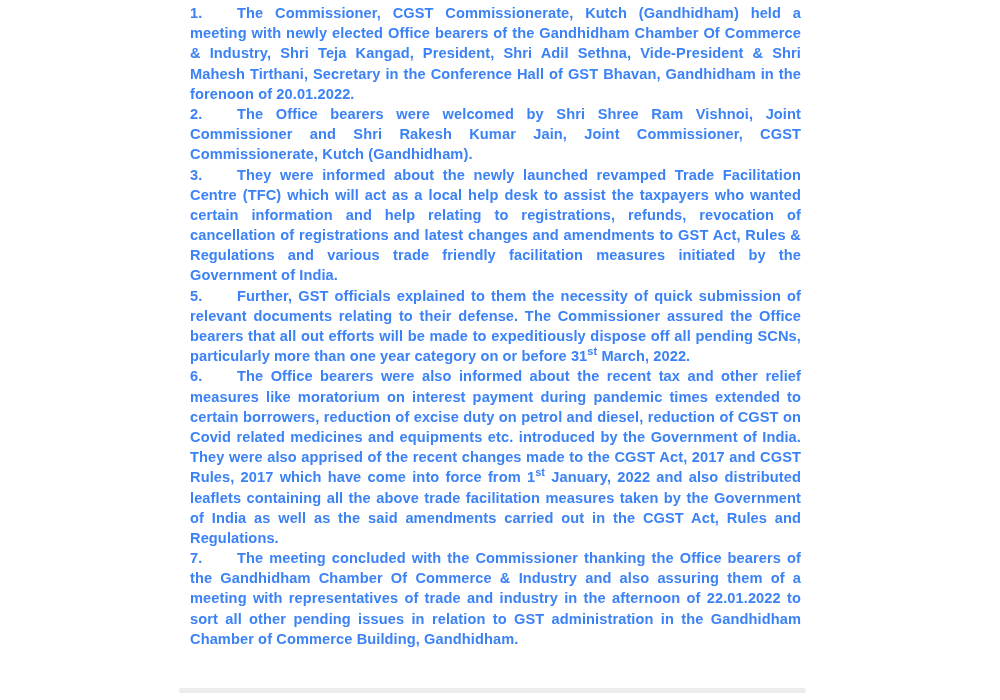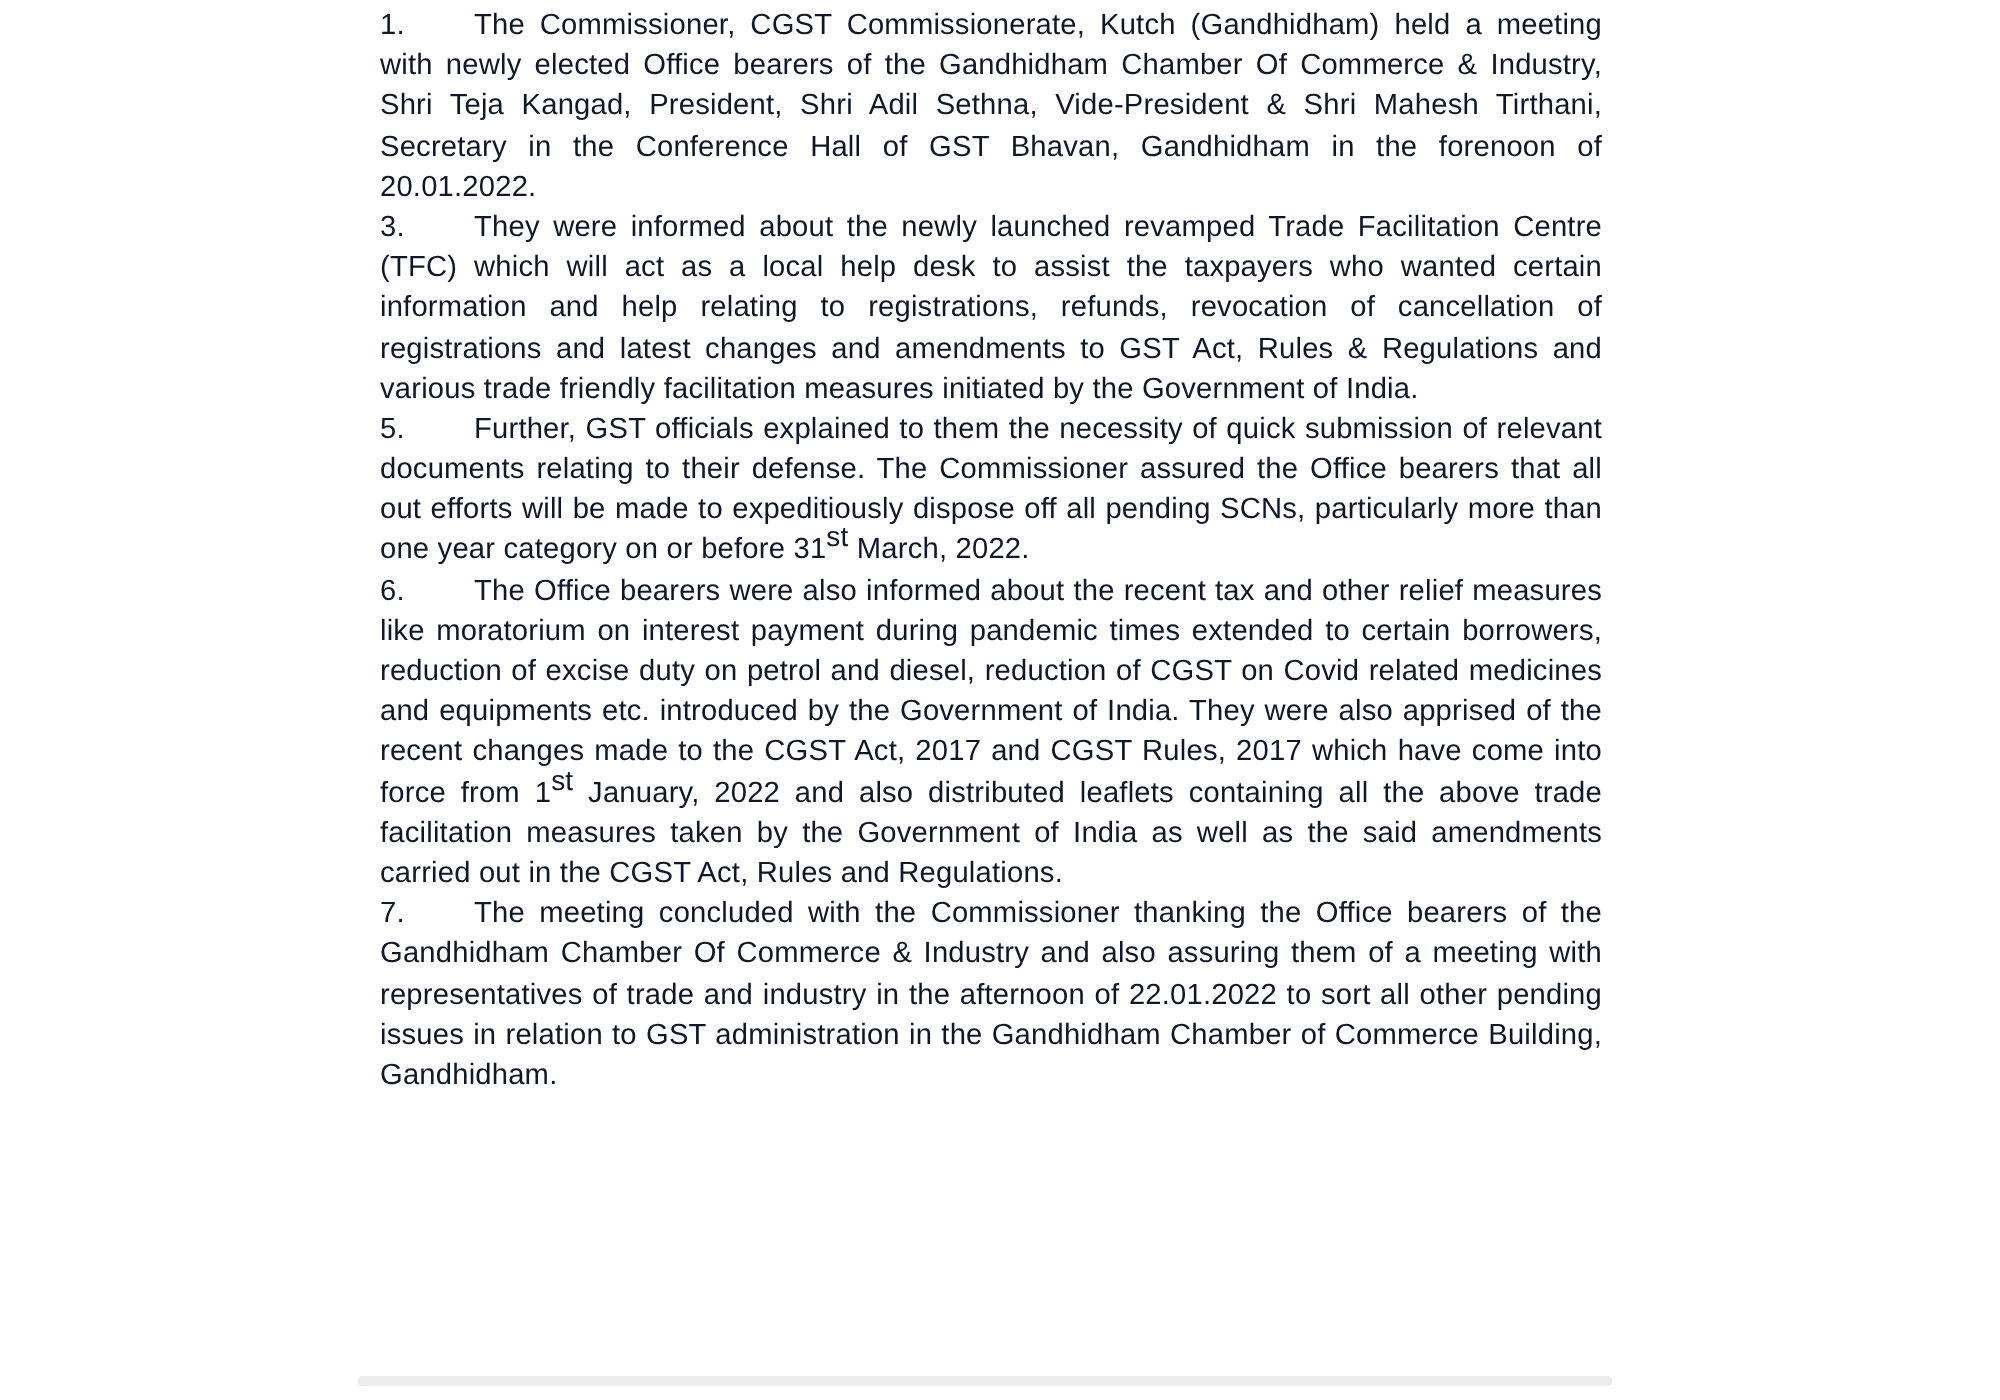--- a/index.html
+++ b/index.html
@@ -11,49 +11,51 @@
   }
   .page {
     position: relative;
     width: 1000px; height: 700px;
     background: #ffffff;
   }
   .doc-body {
     position: absolute;
     left: 190px; top: 3px;
     width: 611px;
-    color: #0f172a;
+    color: #3b82f6;
     font-size: 14.6px;
     line-height: 20.18px;
     text-align: justify;
     letter-spacing: 0.1px;
+    font-weight: bold;
   }
   .para { margin: 0; }
   .para-num {
     display: inline-block;
     width: 47px;
   }
   .para sup {
-    font-size: 14px;
+    font-size: 11px;
     line-height: 0;
     vertical-align: super;
   }
   .scan-shadow {
     position: absolute;
     left: 179px; top: 688px;
     width: 627px; height: 5px;
     background: #ededed;
     border-radius: 2px;
   }
 </style>
 </head>
 <body>
 
 <div class="page">
   <div class="doc-body">
       <p class="para"><span class="para-num">1.</span><span>The Commissioner, CGST Commissionerate, Kutch (Gandhidham) held a meeting with newly elected Office bearers of the Gandhidham Chamber Of Commerce &amp; Industry, Shri Teja Kangad, President, Shri Adil Sethna, Vide-President &amp; Shri Mahesh Tirthani, Secretary in the Conference Hall of GST Bhavan, Gandhidham in the forenoon of 20.01.2022.</span></p>
+      <p class="para"><span class="para-num">2.</span><span>The Office bearers were welcomed by Shri Shree Ram Vishnoi, Joint Commissioner and Shri Rakesh Kumar Jain, Joint Commissioner, CGST Commissionerate, Kutch (Gandhidham).</span></p>
       <p class="para"><span class="para-num">3.</span><span>They were informed about the newly launched revamped Trade Facilitation Centre (TFC) which will act as a local help desk to assist the taxpayers who wanted certain information and help relating to registrations, refunds, revocation of cancellation of registrations and latest changes and amendments to GST Act, Rules &amp; Regulations and various trade friendly facilitation measures initiated by the Government of India.</span></p>
       <p class="para"><span class="para-num">5.</span><span>Further, GST officials explained to them the necessity of quick submission of relevant documents relating to their defense. The Commissioner assured the Office bearers that all out efforts will be made to expeditiously dispose off all pending SCNs, particularly more than one year category on or before 31</span><sup>st</sup><span> March, 2022.</span></p>
       <p class="para"><span class="para-num">6.</span><span>The Office bearers were also informed about the recent tax and other relief measures like moratorium on interest payment during pandemic times extended to certain borrowers, reduction of excise duty on petrol and diesel, reduction of CGST on Covid related medicines and equipments etc. introduced by the Government of India. They were also apprised of the recent changes made to the CGST Act, 2017 and CGST Rules, 2017 which have come into force from 1</span><sup>st</sup><span> January, 2022 and also distributed leaflets containing all the above trade facilitation measures taken by the Government of India as well as the said amendments carried out in the CGST Act, Rules and Regulations.</span></p>
       <p class="para"><span class="para-num">7.</span><span>The meeting concluded with the Commissioner thanking the Office bearers of the Gandhidham Chamber Of Commerce &amp; Industry and also assuring them of a meeting with representatives of trade and industry in the afternoon of 22.01.2022 to sort all other pending issues in relation to GST administration in the Gandhidham Chamber of Commerce Building, Gandhidham.</span></p>
     </div>
   <div class="scan-shadow"></div>
 </div>
 
 </body></html>

